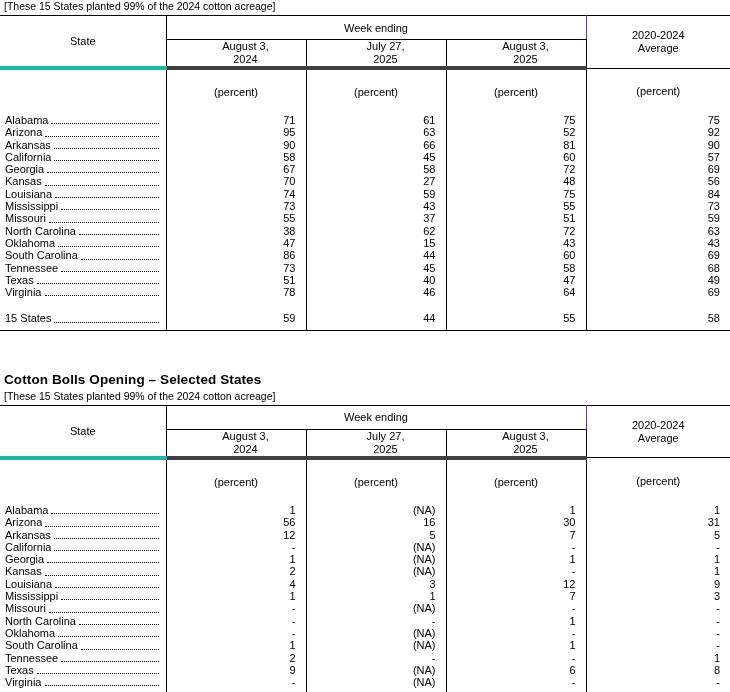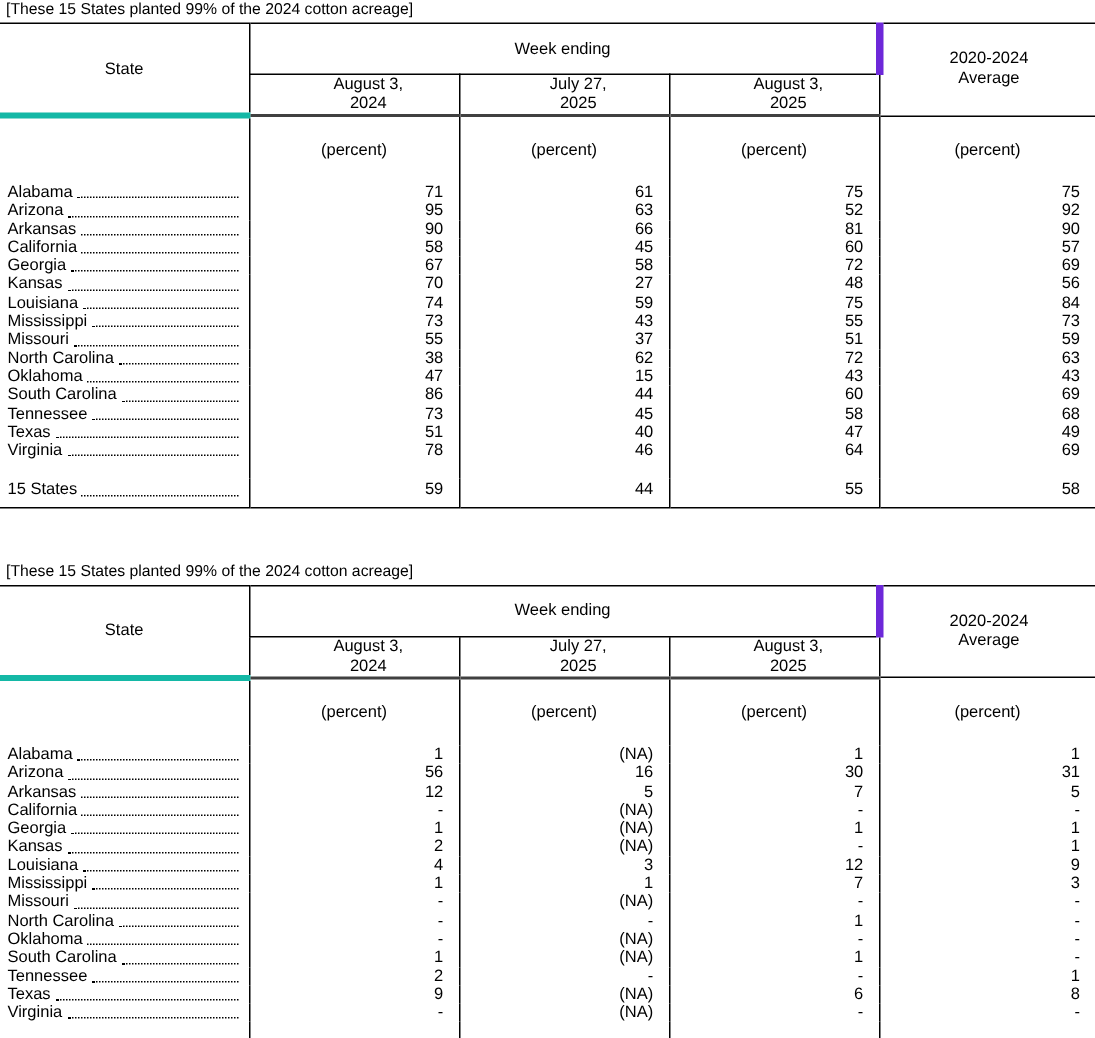--- a/index.html
+++ b/index.html
@@ -35,39 +35,39 @@
     table-layout: fixed;
     border-top: 1.5px solid #000;
     border-bottom: 1.5px solid #000;
     font-size: 11px;
   }
   col.c1 { width: 166px; }
   col.c2, col.c3, col.c4 { width: 140px; }
   col.c5 { width: 144px; }
   th { font-weight: normal; text-align: center; padding: 0; }
   .cell-week {
-    height: 34px;
+    height: 24px;
     border-left: 1px solid #000;
-    border-right: 5px solid #6d28d9;
+    border-right: 1px solid #6d28d9;
     border-bottom: 1px solid #000;
   }
   .cell-state { border-bottom: 4px solid #14b8a6; vertical-align: middle; }
   .cell-avg {
     border-left: 1px solid #000;
     border-bottom: 1px solid #000;
     white-space: pre-line;
     line-height: 13px;
     vertical-align: middle;
   }
   .row-dates th {
     height: 26px;
     white-space: pre-line;
     line-height: 13px;
     border-left: 1px solid #000;
-    border-bottom: 2px solid #404040;
+    border-bottom: 4px solid #404040;
     vertical-align: middle;
     padding-left: 19px;
   }
   .row-unit td {
     height: 19px;
     text-align: center;
     padding: 16px;
     vertical-align: middle;
   }
   .row-unit td.u { border-left: 1px solid #000; }
@@ -335,20 +335,21 @@
             <td class="val">59</td>
             <td class="val">44</td>
             <td class="val">55</td>
             <td class="val">58</td>
           </tr>
         </tbody>
     </table>
   </div>
 
   <div class="table-block second">
+    <div class="table-title">Cotton Bolls Opening – Selected States</div>
     <div class="table-subtitle">[These 15 States planted 99% of the 2024 cotton acreage]</div>
     <table class="report">
       <colgroup>
         <col class="c1">
           <col class="c2">
           <col class="c3">
           <col class="c4">
           <col class="c5">
       </colgroup>
       <thead>

